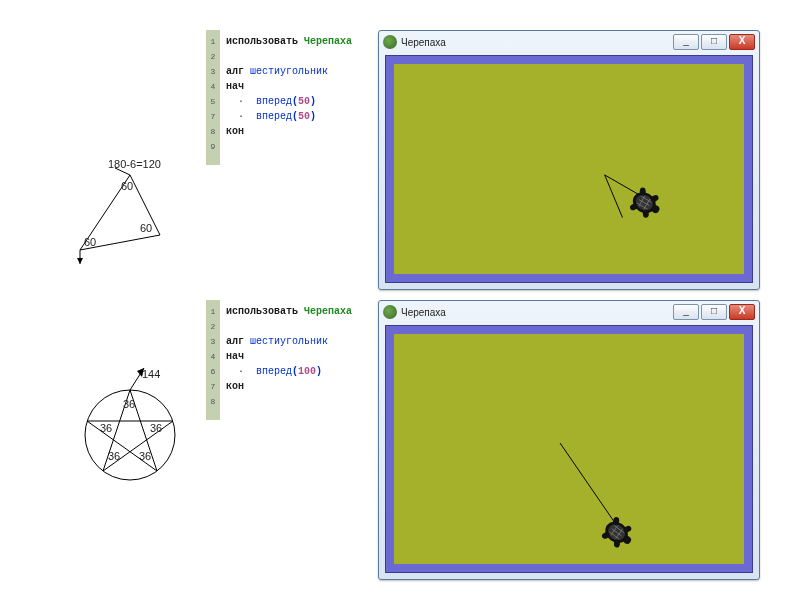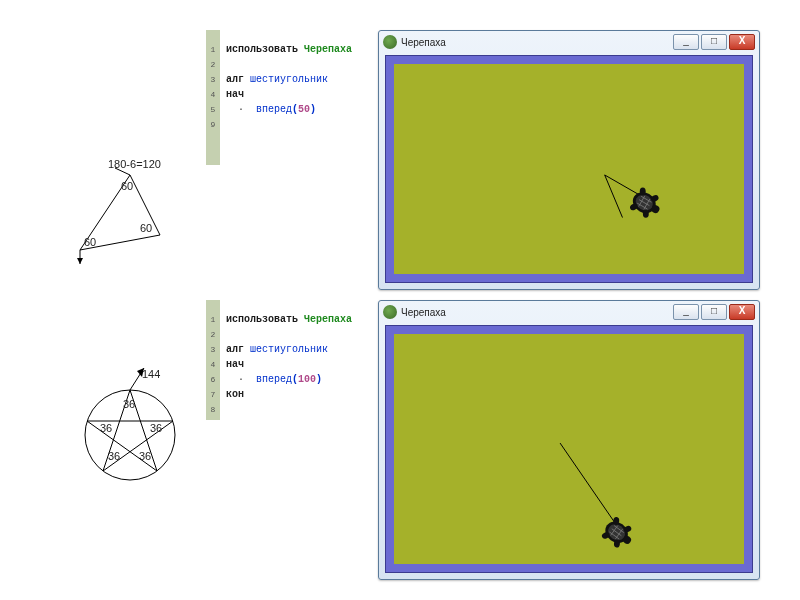--- a/index.html
+++ b/index.html
@@ -19,21 +19,21 @@
 
   .code-panel {
     position: absolute; left: 206px; top: 0; width: 172px;
     font-family: "Courier New", monospace; font-size: 10px;
     line-height: 15px;
   }
   .gutter {
     position: absolute; left: 0; top: 0; width: 14px; height: 100%;
     background: #c5d0b0;
   }
-  .code-lines { position: absolute; left: 0; top: 12px; }
+  .code-lines { position: absolute; left: 0; top: 4px; }
   .code-line { height: 15px; white-space: pre; }
   .ln {
     display: inline-block; width: 14px; text-align: center;
     color: #555; font-size: 8px; vertical-align: top;
   }
   .tok { display: inline; }
   .kw-nav { color: #1a1a1a; font-weight: bold; }
   .kw-green { color: #1f8a1f; font-weight: bold; }
   .kw-blue { color: #0030cc; font-weight: normal; }
   .paren { color: #0030cc; font-weight: bold; }
@@ -97,20 +97,22 @@
   </svg>
 
   <div class="code-panel">
     <div class="gutter" style="height: 135px;"></div>
     <div class="code-lines">
         <div class="code-line"><span class="ln">1</span><span> </span><span class="tok kw-nav">использовать</span><span class="tok "> </span><span class="tok kw-green">Черепаха</span></div>
         <div class="code-line"><span class="ln">2</span><span> </span></div>
         <div class="code-line"><span class="ln">3</span><span> </span><span class="tok kw-nav">алг</span><span class="tok "> </span><span class="tok kw-blue">шестиугольник</span></div>
         <div class="code-line"><span class="ln">4</span><span> </span><span class="tok plain">нач</span></div>
         <div class="code-line"><span class="ln">5</span><span> </span><span class="tok ">  </span><span class="tok bullet">·</span><span class="tok ">  </span><span class="tok kw-blue">вперед</span><span class="tok paren">(</span><span class="tok num">50</span><span class="tok paren">)</span></div>
+        <div class="code-line"><span class="ln">7</span><span> </span><span class="tok ">  </span><span class="tok bullet">·</span><span class="tok ">  </span><span class="tok kw-blue">вперед</span><span class="tok paren">(</span><span class="tok num">50</span><span class="tok paren">)</span></div>
+        <div class="code-line"><span class="ln">8</span><span> </span><span class="tok plain">кон</span></div>
         <div class="code-line"><span class="ln">9</span><span> </span></div>
       </div>
   </div>
 
   <div class="turtle-window">
     <div class="titlebar">
       <div class="ticon"></div>
       <div class="title-text">Черепаха</div>
       <div class="wbtns">
         <div class="wbtn">_</div>

